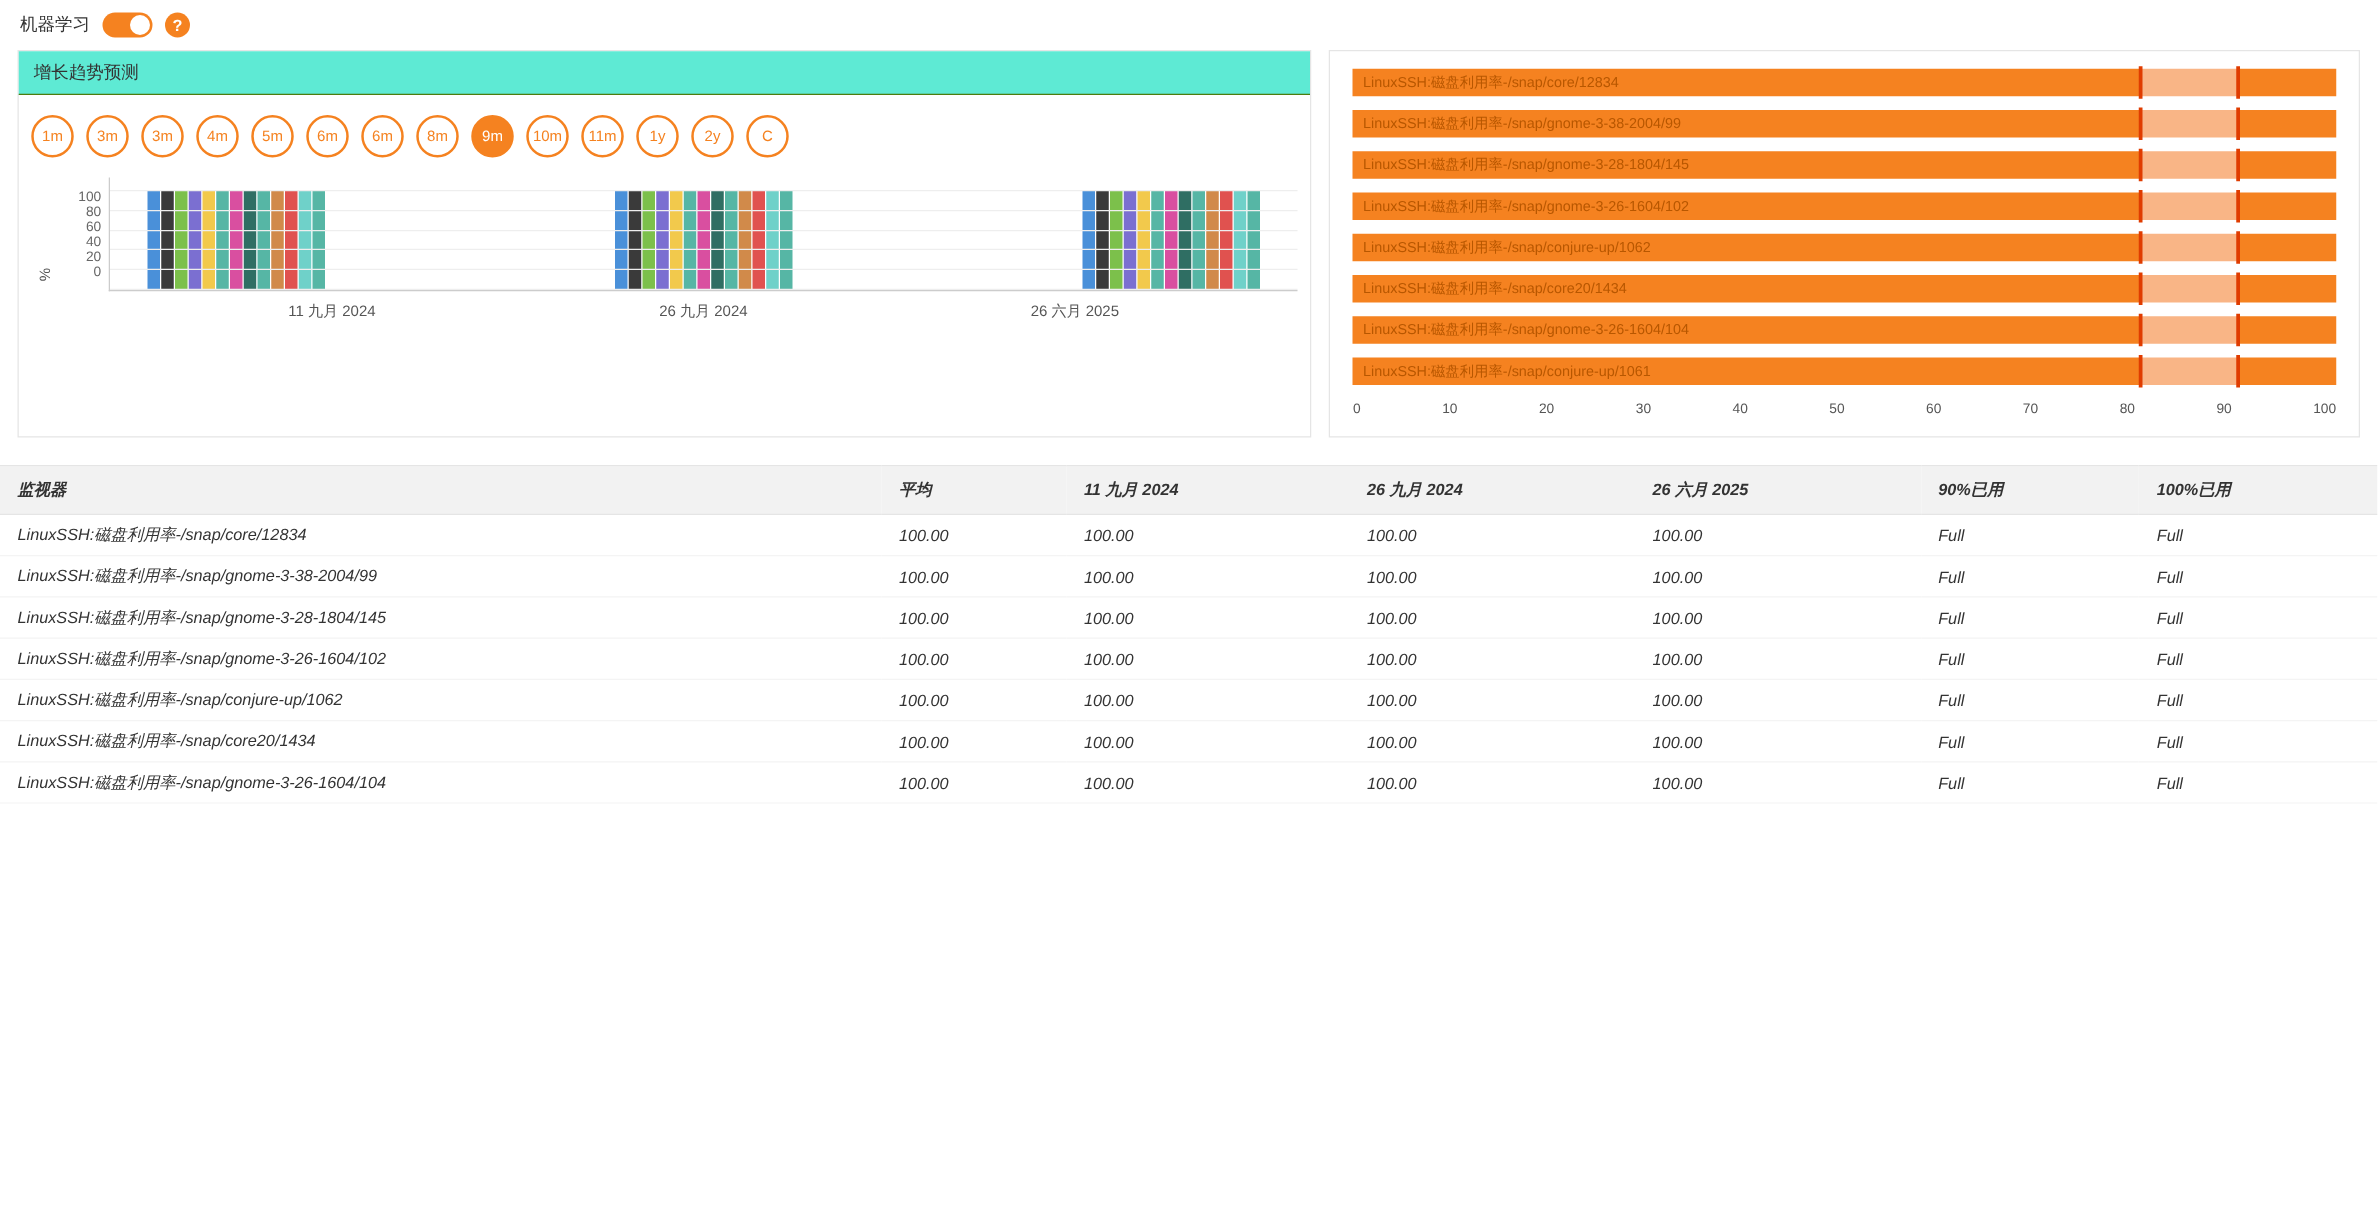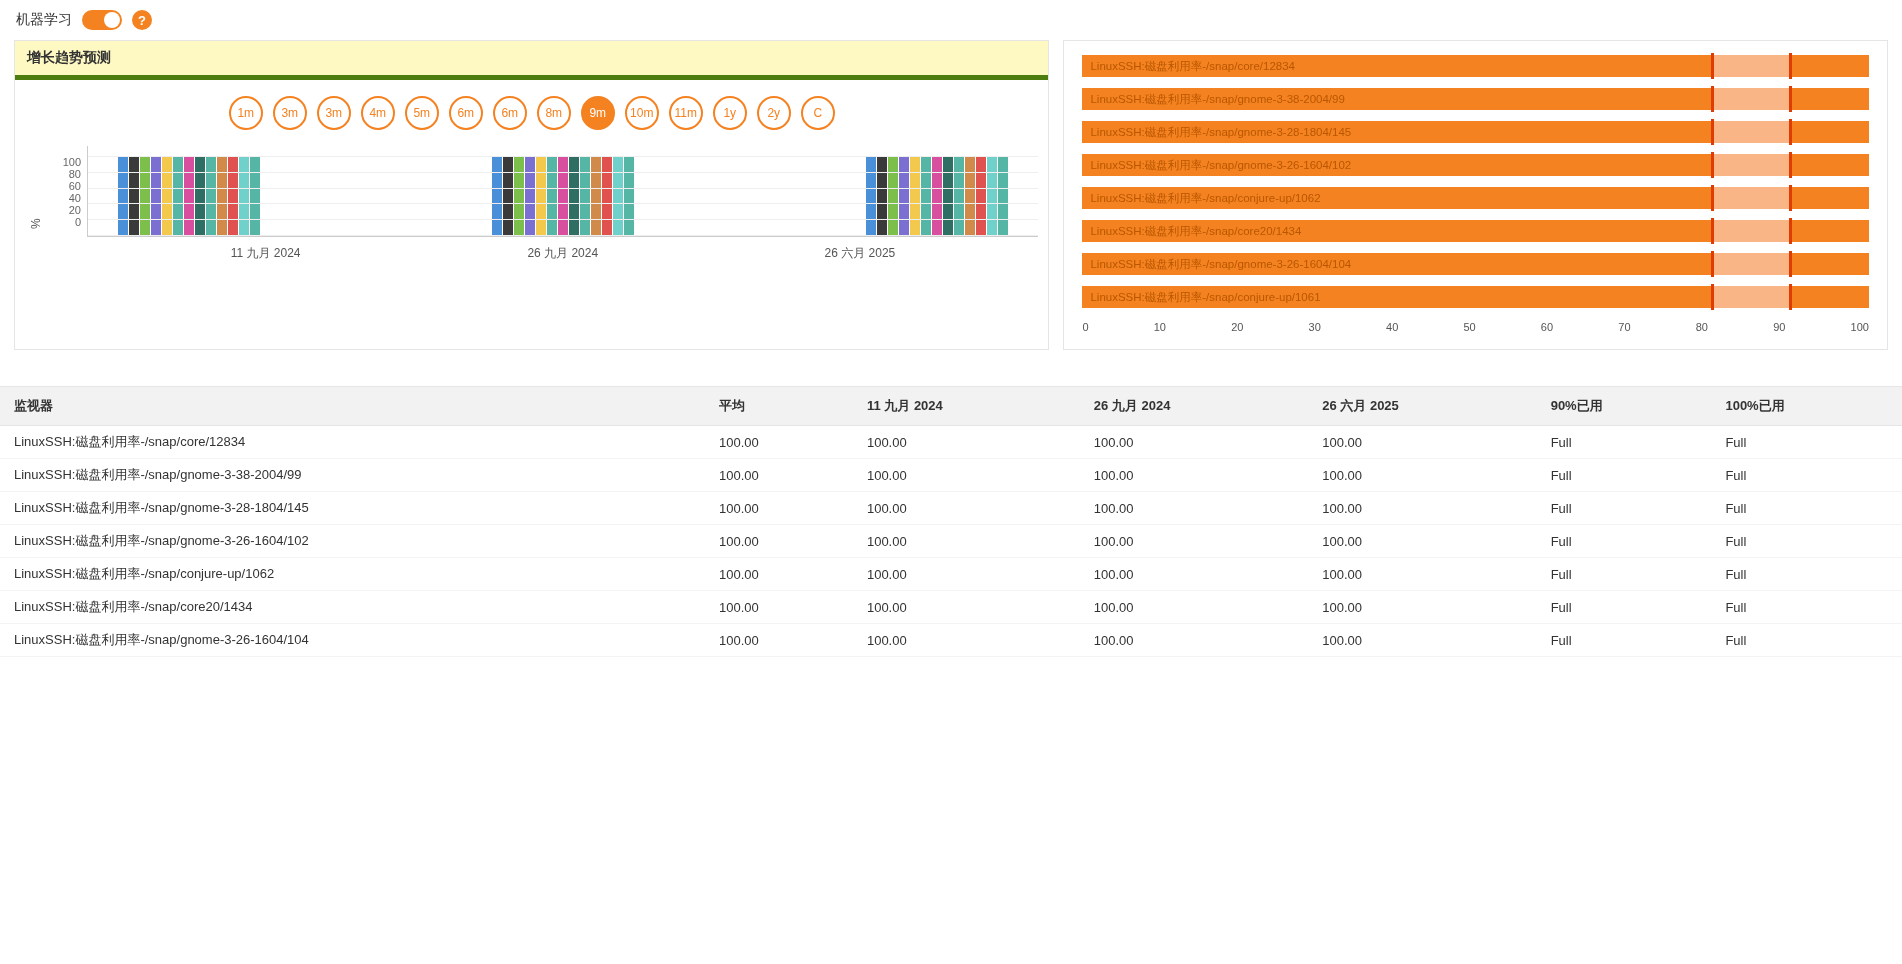--- a/index.html
+++ b/index.html
@@ -8,23 +8,23 @@
 .topbar { display: flex; align-items: center; gap: 10px; padding: 10px 16px; }
 .topbar-label { font-size: 14px; color: #333; }
 .toggle { position: relative; width: 40px; height: 20px; background: #f58220; border-radius: 10px; cursor: pointer; }
 .toggle::after { content: ""; position: absolute; right: 2px; top: 2px; width: 16px; height: 16px; background: #fff; border-radius: 50%; }
 .help-icon { width: 20px; height: 20px; background: #f58220; color: #fff; border-radius: 50%; display: flex; align-items: center; justify-content: center; font-size: 13px; font-weight: bold; cursor: pointer; }
 
 .panels { display: flex; gap: 14px; padding: 0 14px 14px 14px; }
 .panel { border: 1px solid #e5e5e5; background: #fff; }
 .panel-left { flex: 1; min-width: 0; }
 .panel-right { width: 44%; }
-.panel-header { background: #fef9c3; padding: 8px 12px; font-weight: bold; font-size: 14px; border-bottom: 5px solid #4d7c0f; }
-
-.time-pills { display: flex; gap: 10px; justify-content: center; padding: 16px 10px 6px 10px; }
+.panel-header { background: #5eead4; padding: 8px 12px; font-weight: normal; font-size: 14px; border-bottom: 1px solid #4d7c0f; }
+
+.time-pills { display: flex; gap: 10px; justify-content: flex-start; padding: 16px 10px 6px 10px; }
 .pill { width: 34px; height: 34px; border: 2px solid #f58220; border-radius: 50%; display: flex; align-items: center; justify-content: center; font-size: 12px; color: #f58220; background: #fff; cursor: pointer; }
 .pill.active { background: #f58220; color: #fff; }
 
 
 .barchart { display: flex; padding: 10px 10px 20px 10px; }
 .y-axis-label { writing-mode: vertical-rl; transform: rotate(180deg); display: flex; align-items: center; justify-content: center; color: #555; font-size: 12px; padding: 0 4px 40px 4px; }
 .y-axis { display: flex; flex-direction: column; justify-content: space-between; align-items: flex-end; padding: 10px 6px 34px 0; width: 40px; color: #666; font-size: 11px; }
 .plot { flex: 1; display: flex; flex-direction: column; }
 .grid { position: relative; flex: 1; height: 370px; border-left: 1px solid #ccc; border-bottom: 1px solid #ccc; padding: 10px 30px 0 30px; display: flex; justify-content: space-between; align-items: flex-end; }
 .grid::before, .grid::after { pointer-events: none; }
@@ -40,21 +40,21 @@
 .hbar-row { position: relative; height: 26px; margin-bottom: 7px; display: flex; align-items: center; }
 .hbar-track { position: relative; flex: 1; height: 100%; background: #fff; }
 .hbar-fill-a { position: absolute; left: 0; top: 2px; bottom: 2px; background: #f58220; }
 .hbar-fill-b { position: absolute; top: 2px; bottom: 2px; background: #f9b586; }
 .hbar-fill-c { position: absolute; top: 2px; bottom: 2px; right: 0; background: #f58220; }
 .hbar-mark { position: absolute; top: 0; bottom: 0; width: 3px; background: #e03c00; }
 .hbar-label { position: absolute; left: 8px; top: 50%; transform: translateY(-50%); color: #b85700; font-size: 11.5px; z-index: 2; }
 .hx-ticks { display: flex; justify-content: space-between; color: #555; font-size: 11px; padding: 4px 0 10px 0; }
 
 
-.tbl { width: 100%; border-collapse: collapse; margin-top: 22px; }
+.tbl { width: 100%; border-collapse: collapse; margin-top: 8px; font-style: italic; }
 .tbl th { background: #f2f2f2; text-align: left; padding: 10px 14px; font-size: 13px; font-weight: bold; border-top: 1px solid #e5e5e5; border-bottom: 1px solid #e5e5e5; }
 .tbl td { padding: 7px 14px; font-size: 13px; border-bottom: 1px solid #f4f4f4; }
 </style>
 </head>
 <body>
 
 <div class="topbar">
   <span class="topbar-label">机器学习</span>
   <div class="toggle"></div>
   <div class="help-icon">?</div>

